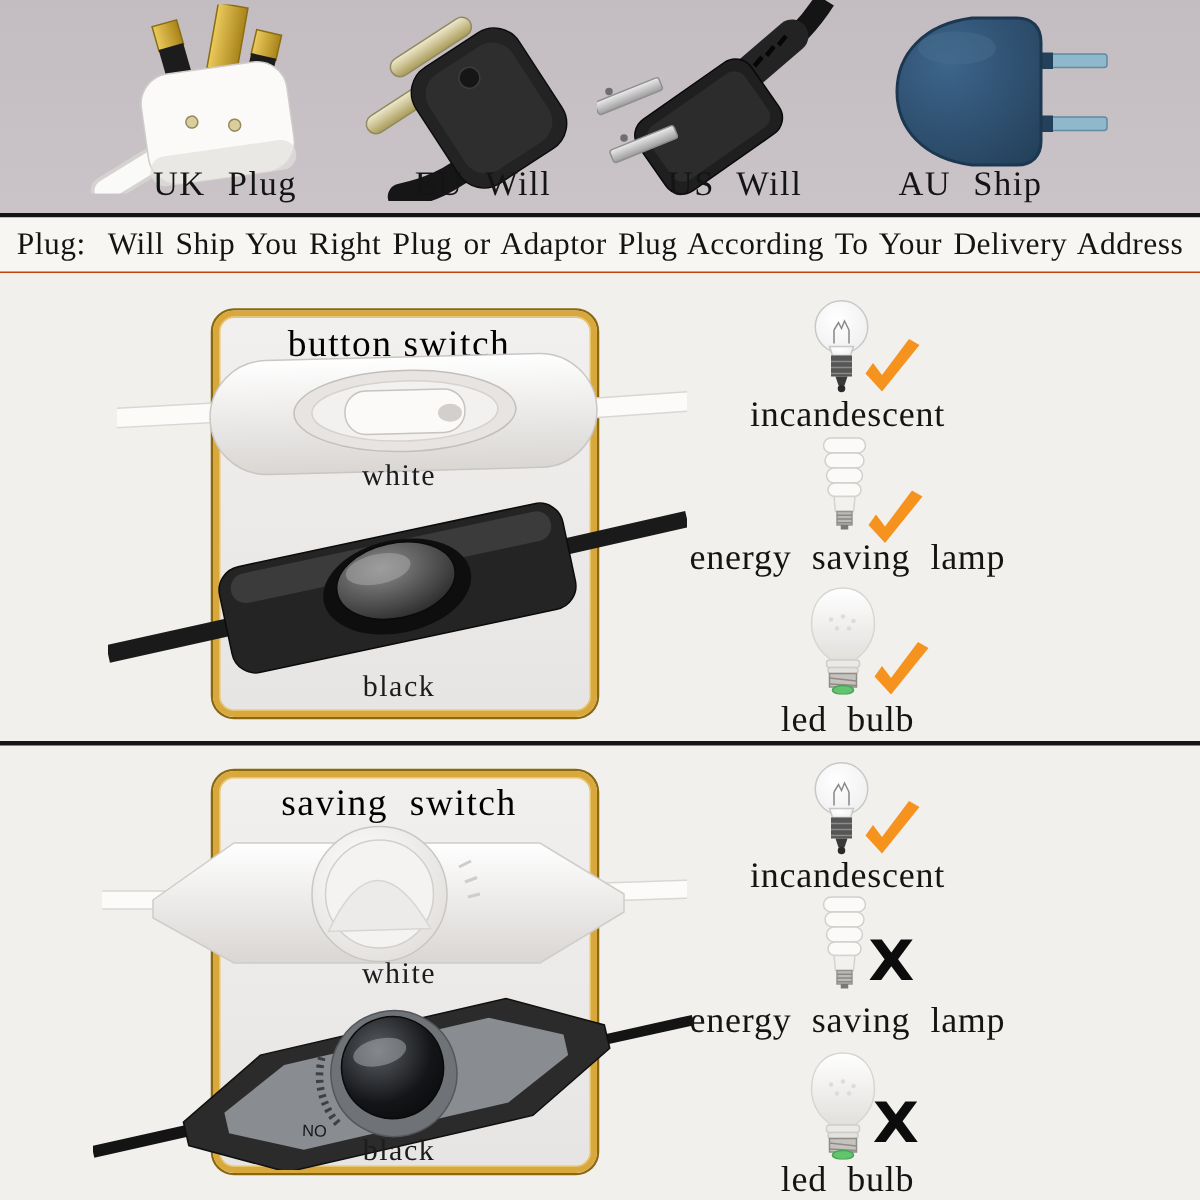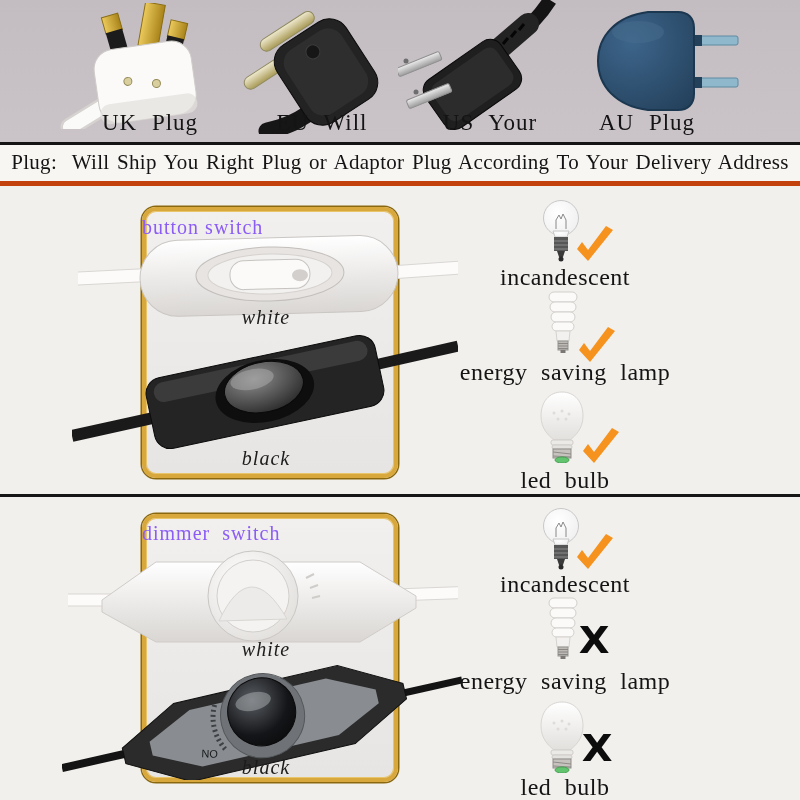--- a/index.html
+++ b/index.html
@@ -16,40 +16,40 @@
     background:linear-gradient(#c3bdc2,#cac4c8);
     border-bottom:3px solid #141414;
   }
   .plug-label{
     position:absolute;top:110px;transform:translateX(-50%);
     font-size:23px;letter-spacing:1px;word-spacing:8px;color:#141414;white-space:pre;
   }
   
   .note-strip{
     position:absolute;left:0;top:145px;width:800px;height:36px;
-    background:#f8f6f3;border-bottom:5px solid #c2410c;
+    background:#f8f6f3;border-bottom:1px solid #c2410c;
   }
   .note{
     width:100%;text-align:center;line-height:35px;font-size:21px;
     letter-spacing:.3px;word-spacing:2px;white-space:pre;color:#141414;
   }
   
   .gold-box{
     position:absolute;left:142px;width:248px;
     border:4px solid #d9a83c;border-radius:14px;
     box-shadow:0 0 0 1.5px #8a680f, inset 0 0 0 1px #e8c46a;
     background:linear-gradient(#f2f0ee,#e7e5e3);
   }
   .box-title{
-    position:absolute;left:0;width:100%;text-align:left;
-    font-size:20px;letter-spacing:1px;color:#8b5cf6;white-space:pre;
+    position:absolute;left:0;width:100%;text-align:center;
+    font-size:25px;letter-spacing:1px;color:#000000;white-space:pre;
   }
   .variant-label{
     position:absolute;width:248px;left:142px;text-align:center;
-    font-size:20px;letter-spacing:1px;color:#1c1c1c;font-style:italic;
+    font-size:20px;letter-spacing:1px;color:#1c1c1c;
   }
   .lamp-label{
     position:absolute;text-align:center;font-size:24px;
     letter-spacing:.5px;word-spacing:7px;color:#141414;
   }
   .cross-mark{
     position:absolute;font-family:"DejaVu Sans",sans-serif;
     font-weight:800;font-size:37px;line-height:38px;color:#0c0c0c;
     transform:scaleX(1.08);
   }
@@ -162,22 +162,22 @@
       <rect x="98" y="28" width="48" height="9" rx="2" fill="#8fb8cc" stroke="#5f8aa0"></rect>
       <rect x="98" y="70" width="48" height="9" rx="2" fill="#8fb8cc" stroke="#5f8aa0"></rect>
       <rect x="98" y="27" width="12" height="11" fill="#24415c"></rect>
       <rect x="98" y="69" width="12" height="11" fill="#24415c"></rect>
       <path d="M56 4 C24 8 6 28 6 53 C6 78 24 98 56 102 L86 102 C96 102 102 96 102 86 L102 20 C102 10 96 4 86 4 Z" fill="url(#gNavy)" stroke="#1c3750" stroke-width="2"></path>
       <ellipse cx="46" cy="24" rx="26" ry="11" fill="#4a6e8e" opacity="0.45"></ellipse>
     </svg>
 
     <div class="plug-label" style="left:150px">UK Plug</div>
     <div class="plug-label" style="left:322px">EU Will</div>
-    <div class="plug-label" style="left:490px">US Your</div>
-    <div class="plug-label" style="left:647px">AU Plug</div>
+    <div class="plug-label" style="left:490px">US Will</div>
+    <div class="plug-label" style="left:647px">AU Ship</div>
   </div>
 
   <div class="note-strip">
     <div class="note">Plug:  Will Ship You Right Plug or Adaptor Plug According To Your Delivery Address</div>
   </div>
 
   <div class="gold-box" style="top:207px;height:263px"></div>
   <div class="box-title" style="top:216px;left:142px;width:248px">button switch</div>
 
   <svg class="abs" style="left:78px;top:234px" width="380" height="84" viewBox="0 0 380 84">
@@ -250,21 +250,21 @@
     <ellipse cx="23" cy="69" rx="7" ry="3" fill="#62c46e" stroke="#49a455"></ellipse>
   </svg>
   <svg class="abs" style="left:582px;top:428px" width="38" height="40" viewBox="0 0 38 40">
     <polygon points="1,23 12,35 37,4 30,0 12,24 6,16" fill="#f6921e"></polygon>
   </svg>
   <div class="lamp-label" style="left:465px;width:200px;top:467px">led bulb</div>
 
   <div class="divider"></div>
 
   <div class="gold-box" style="top:514px;height:260px"></div>
-  <div class="box-title" style="top:522px;left:142px;width:248px">dimmer  switch</div>
+  <div class="box-title" style="top:522px;left:142px;width:248px">saving  switch</div>
 
   <svg class="abs" style="left:68px;top:544px" width="390" height="106" viewBox="0 0 390 106">
     <rect x="-6" y="50" width="82" height="12" rx="6" fill="#fcfbfa" stroke="#d9d6d3"></rect>
     <rect x="313" y="44" width="82" height="12" rx="6" transform="rotate(-2 354 50)" fill="#fcfbfa" stroke="#d9d6d3"></rect>
     <polygon points="34,56 88,18 292,18 348,52 348,64 292,98 88,98 34,68" fill="url(#gWhiteBody)" stroke="#cfccc9"></polygon>
     <circle cx="185" cy="52" r="45" fill="url(#gWhiteKnob)" stroke="#c9c6c3"></circle>
     <circle cx="185" cy="52" r="36" fill="#f5f3f1" stroke="#d2cfcc"></circle>
     <path d="M151 77 Q182 10 219 75 Z" fill="#edebe9" stroke="#d8d5d2"></path>
     <path d="M238 34 L246 30 M242 44 L250 41 M244 54 L252 52" stroke="#cfccc9" stroke-width="2"></path>
   </svg>

